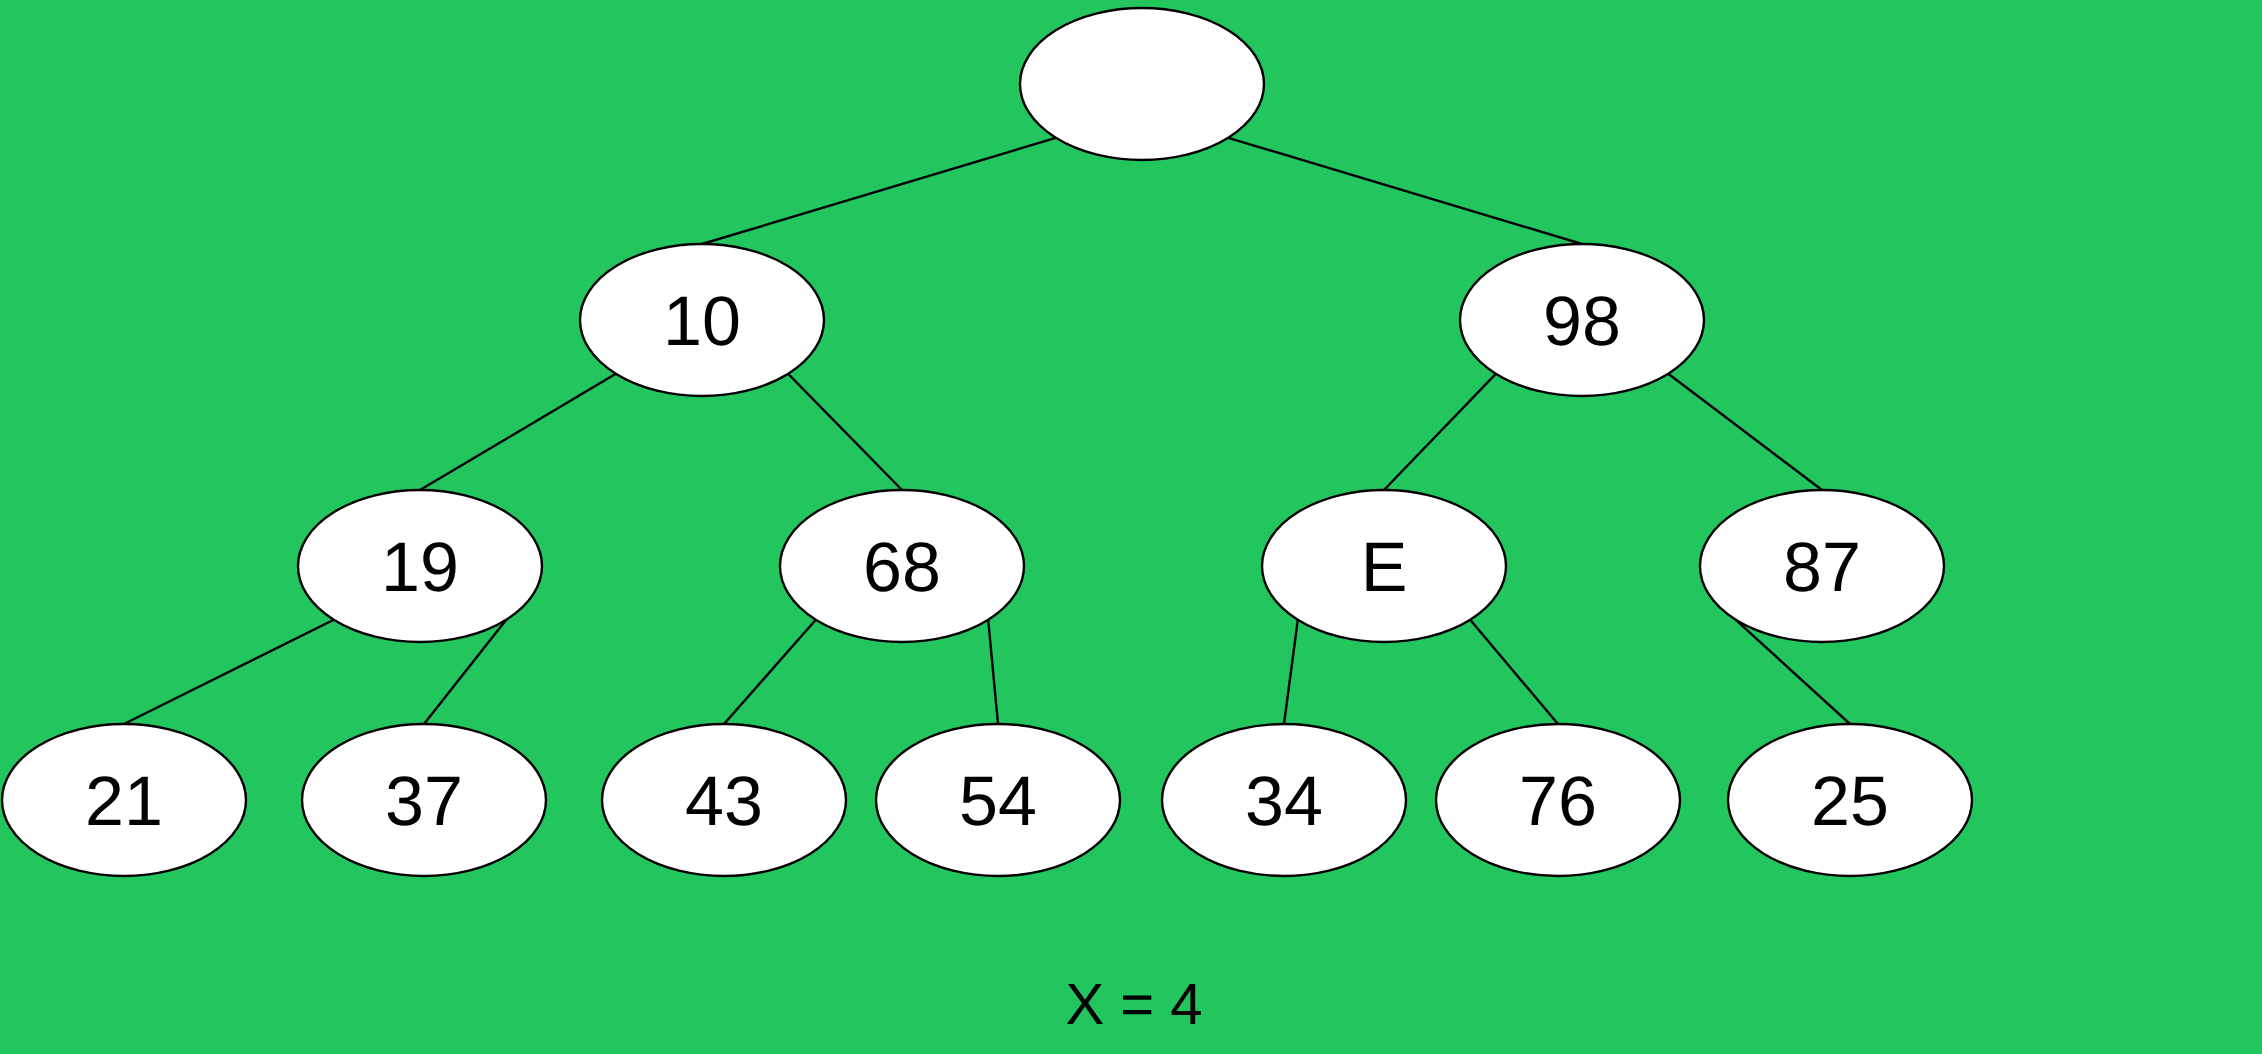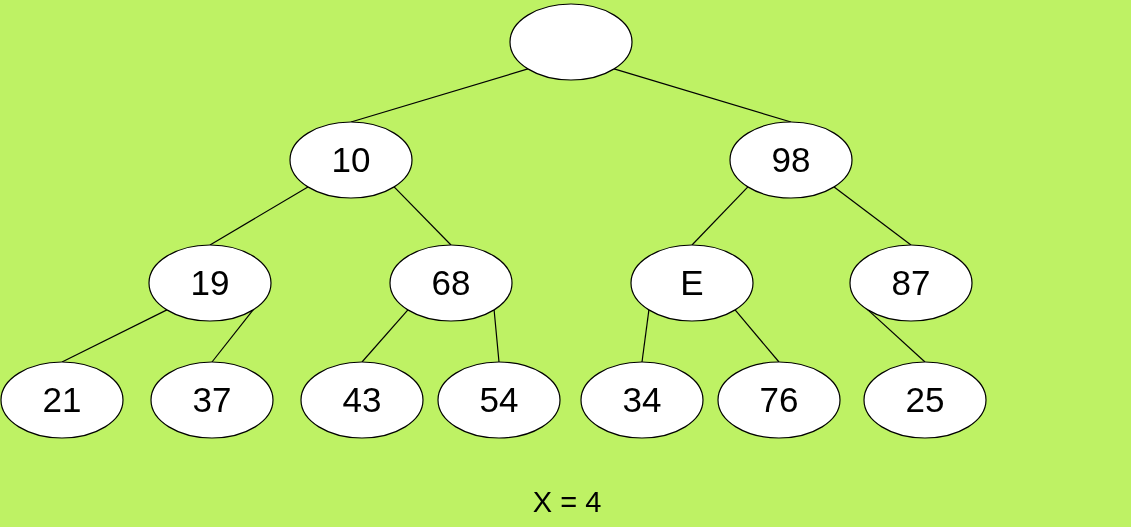--- a/index.html
+++ b/index.html
@@ -4,21 +4,21 @@
 <style>
   html, body {
     margin: 0;
     padding: 0;
     background: #ffffff;
   }
   .stage {
     position: relative;
     width: 1131px;
     height: 527px;
-    background: #bef264;
+    background: #22c55e;
     overflow: hidden;
     font-family: "Liberation Sans", sans-serif;
   }
   svg text {
     font-family: "Liberation Sans", sans-serif;
     fill: #000000;
   }
   .node-label {
     font-size: 35px;
   }

